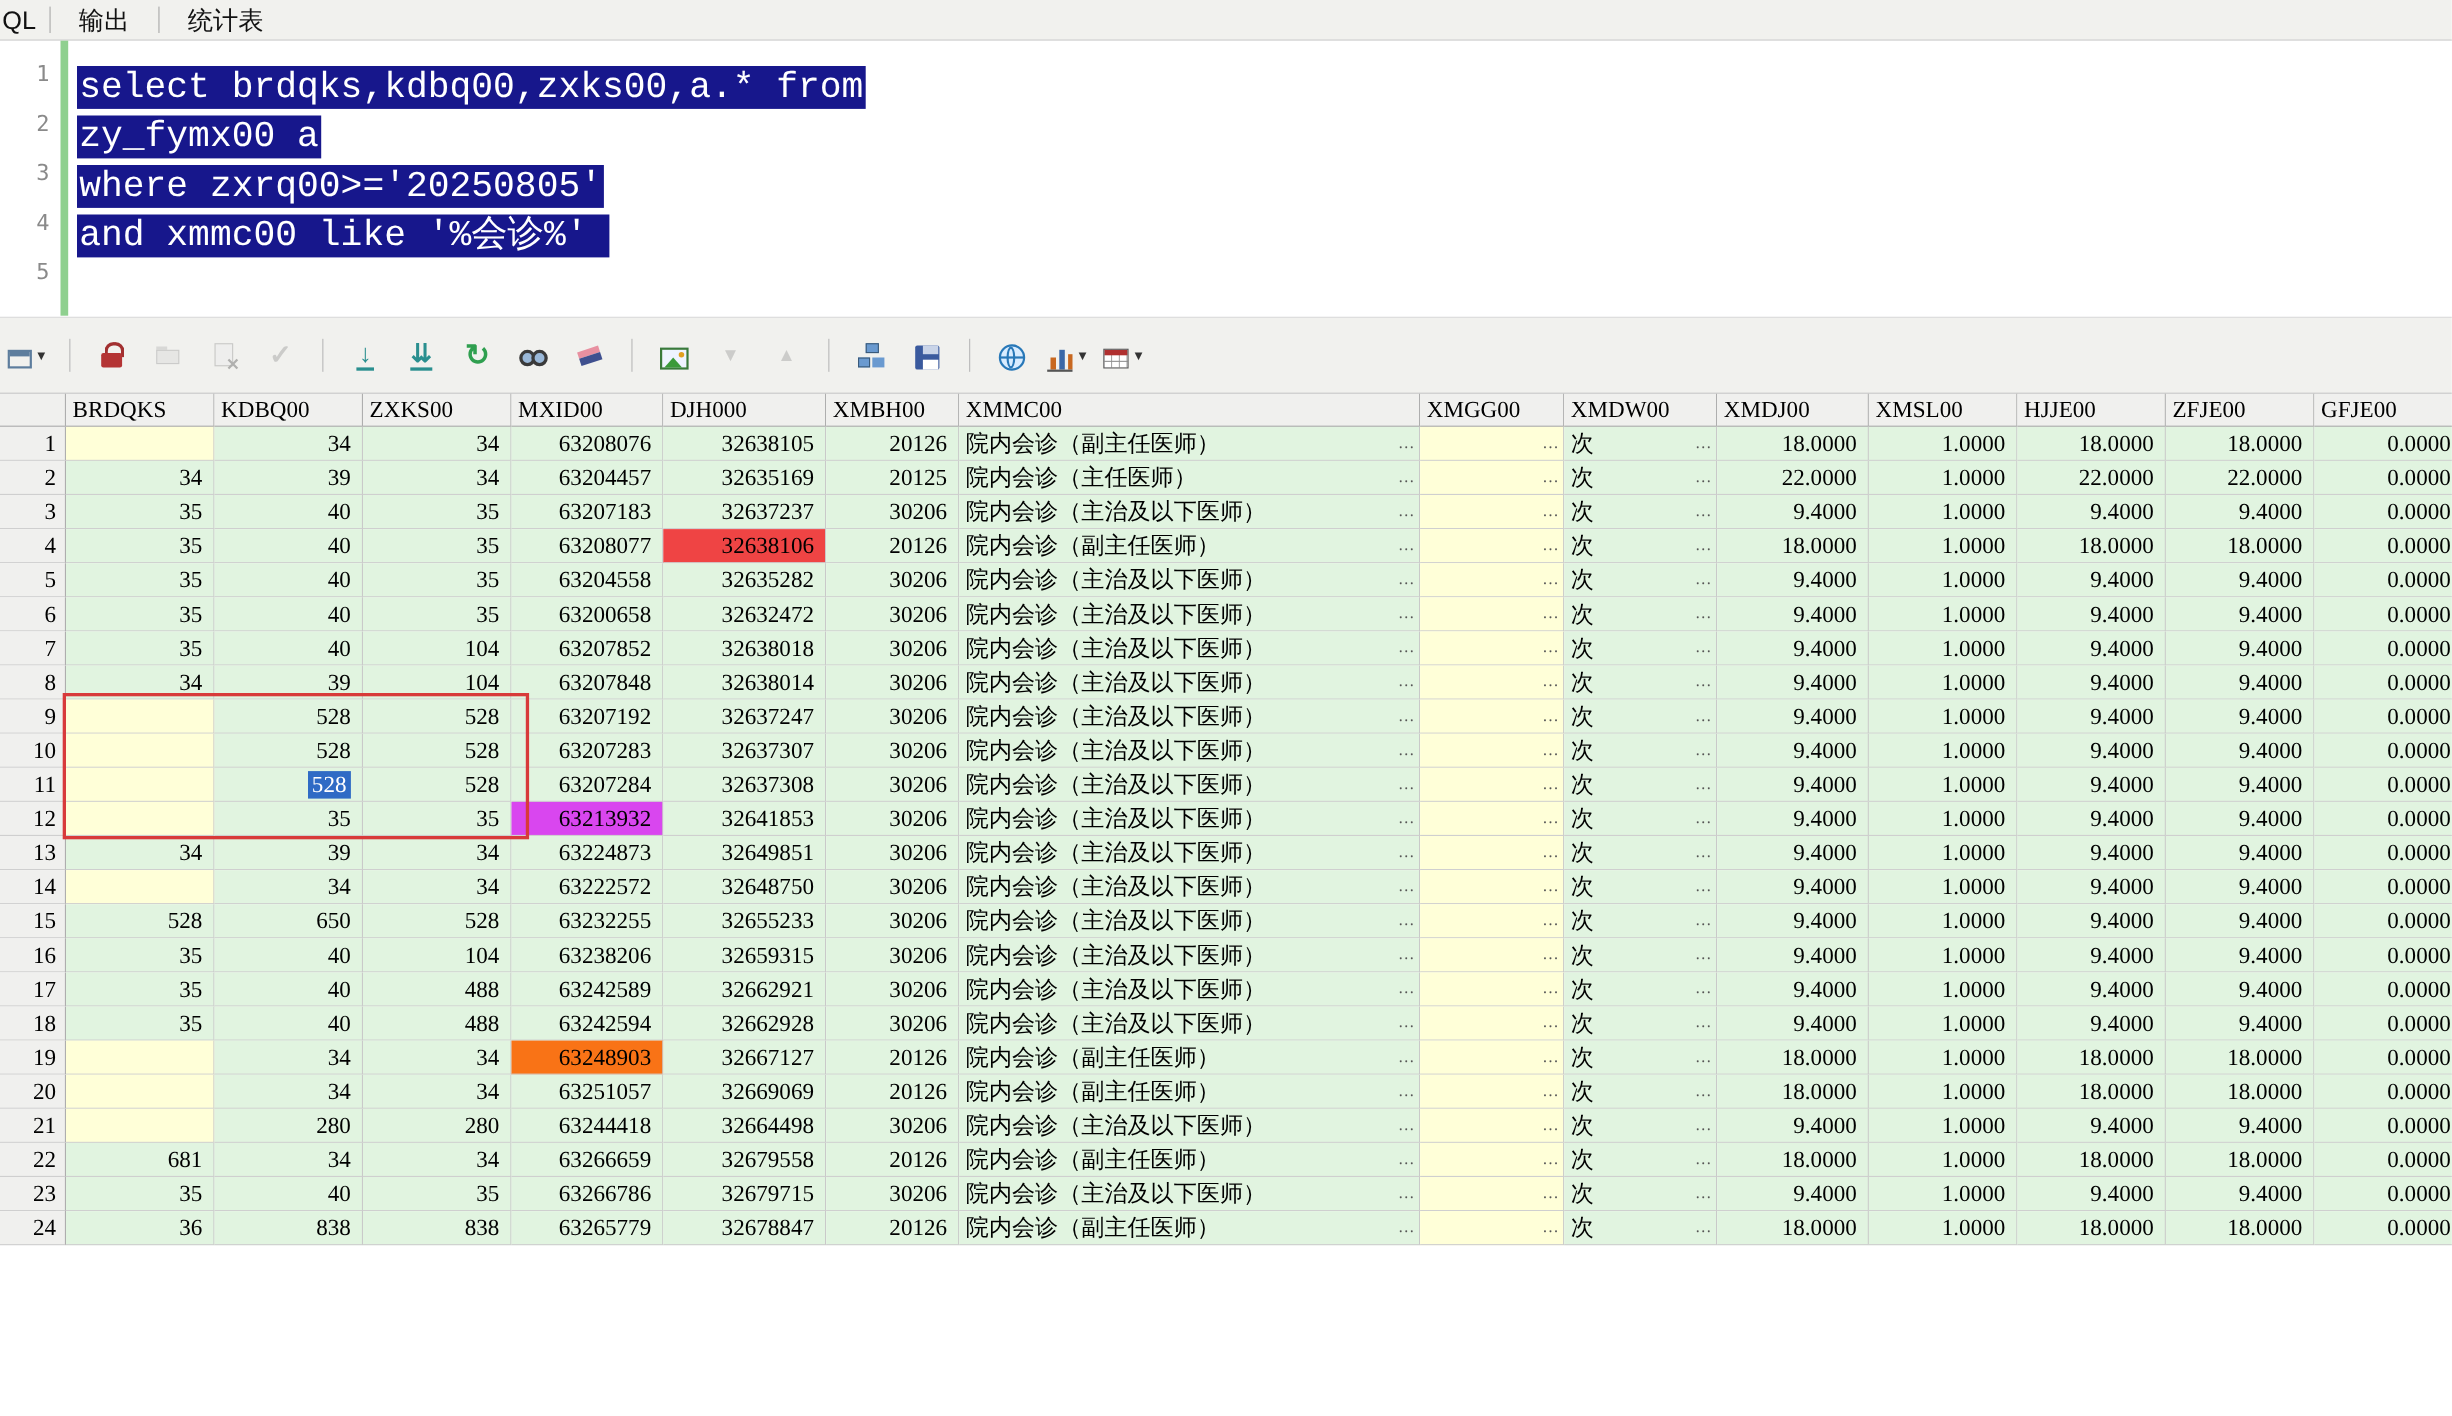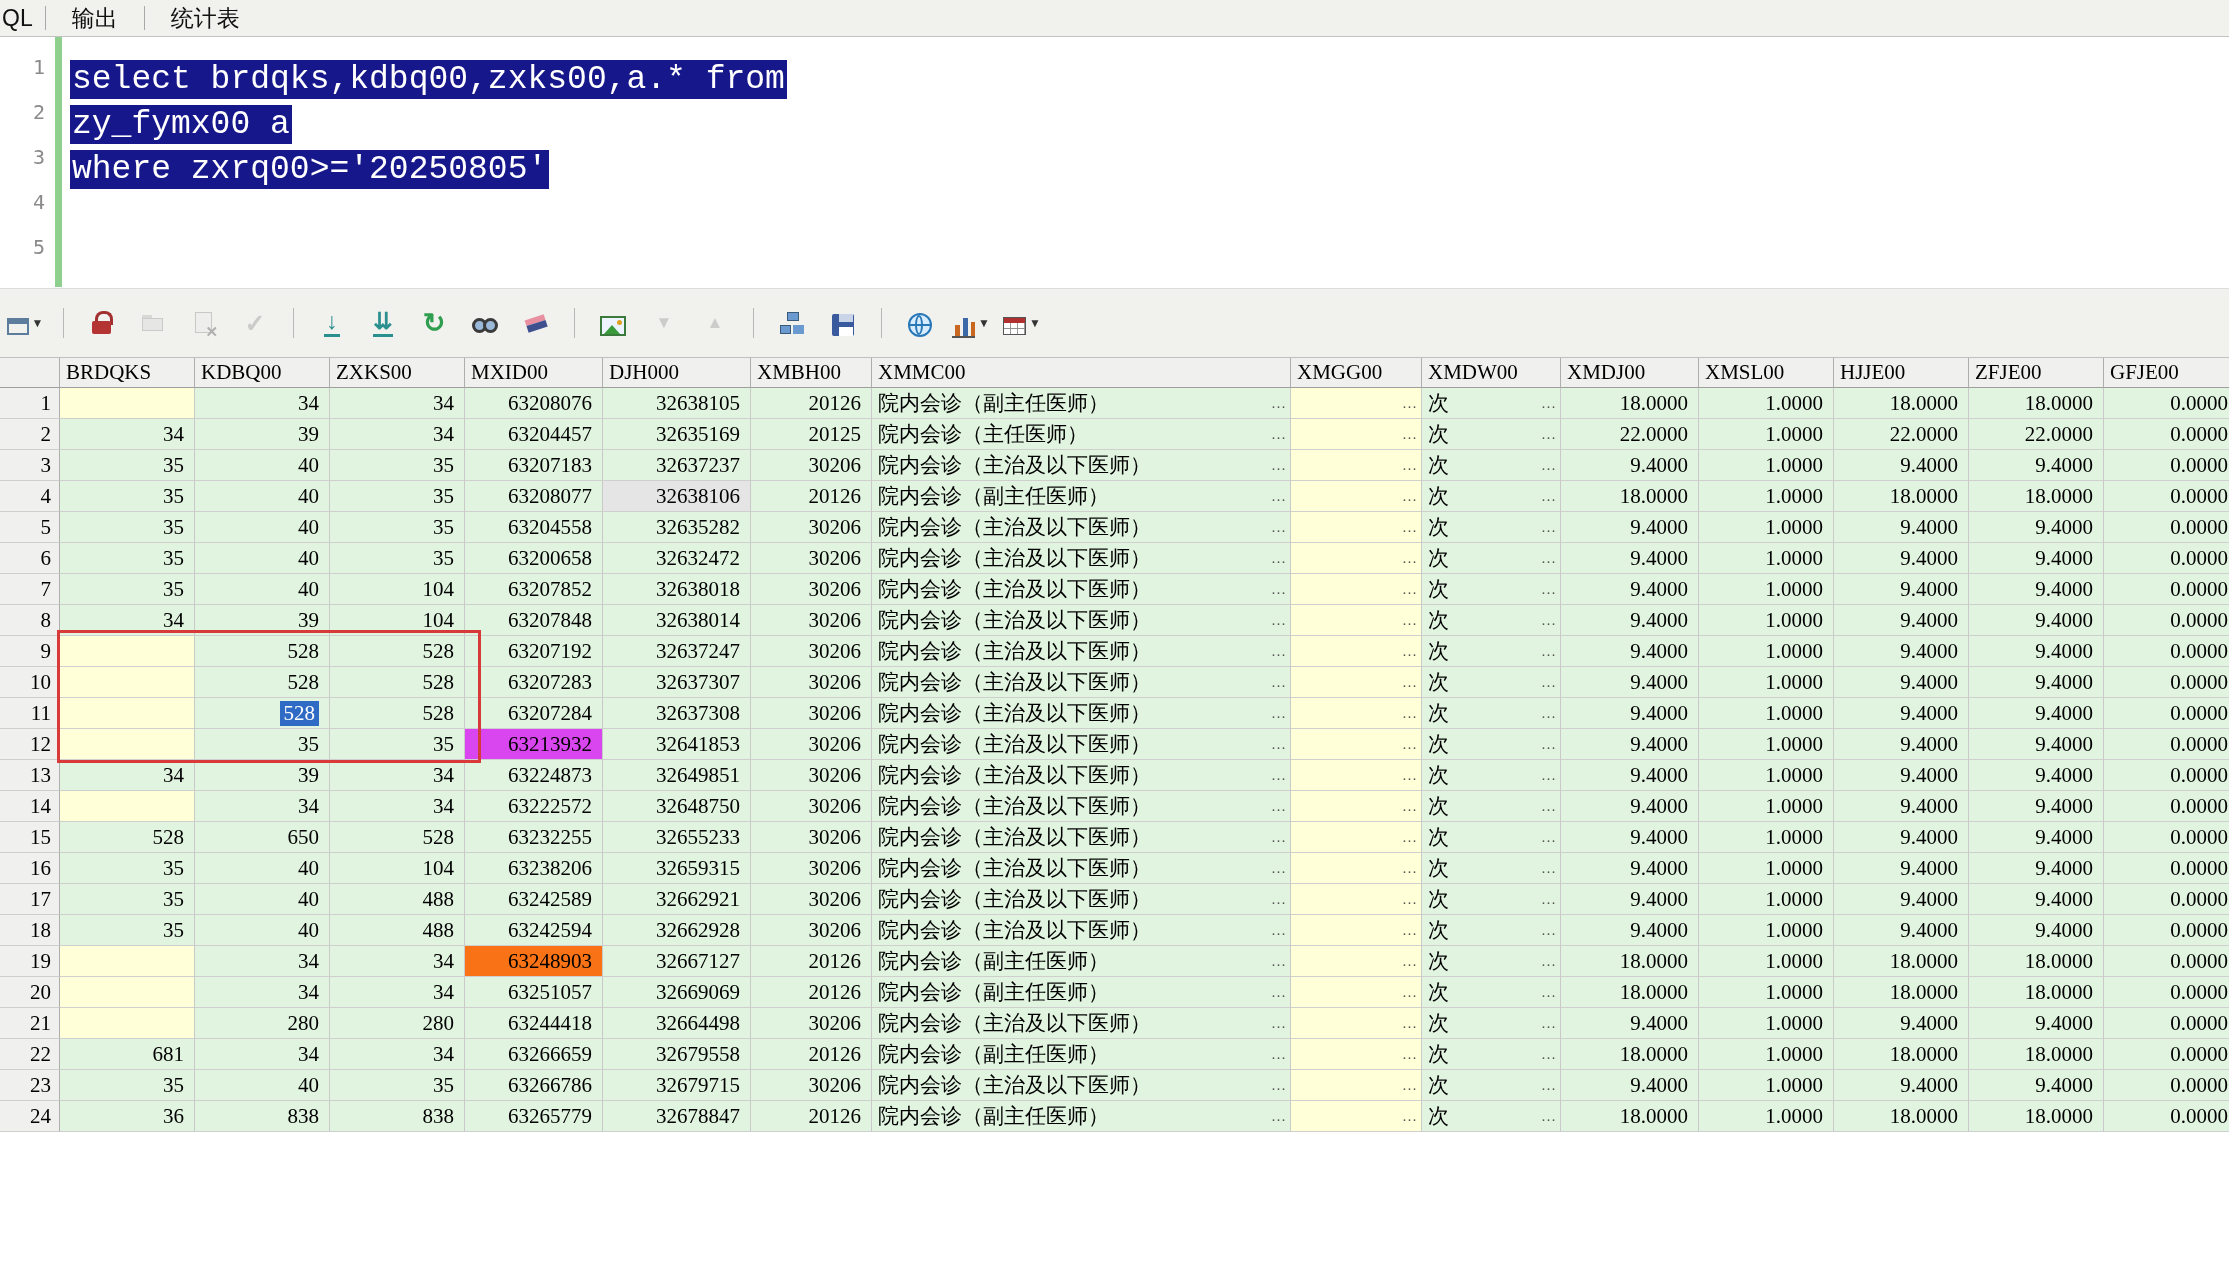--- a/index.html
+++ b/index.html
@@ -122,20 +122,21 @@
         <div class="lnum">2</div>
         <div class="lnum">3</div>
         <div class="lnum">4</div>
         <div class="lnum">5</div>
       </div>
     <div class="greenbar"></div>
     <div class="code">
         <div class="cline"><span class="sel" style="background: rgb(23, 23, 140); color: rgb(255, 255, 255);">select brdqks,kdbq00,zxks00,a.* from</span></div>
         <div class="cline"><span class="sel" style="background: rgb(23, 23, 140); color: rgb(255, 255, 255);">zy_fymx00 a</span></div>
         <div class="cline"><span class="sel" style="background: rgb(23, 23, 140); color: rgb(255, 255, 255);">where zxrq00&gt;='20250805'</span></div>
+        <div class="cline"><span class="sel ext" style="background: rgb(23, 23, 140); color: rgb(255, 255, 255);">and xmmc00 like '%会诊%'</span></div>
         <div class="cline"><span></span></div>
       </div>
   </div>
 
   <div class="toolbar">
       <div class="tbtn">
         <span class="ticon i-menu"></span>
         <span class="ddarrow">▼</span>
       </div>
       <div class="tsep"></div>
@@ -368,21 +369,21 @@
           </div>
           <div class="g-cell al-r" style="width: 135px; background: rgb(225, 244, 224);">
             <span>40</span>
           </div>
           <div class="g-cell al-r" style="width: 135px; background: rgb(225, 244, 224);">
             <span>35</span>
           </div>
           <div class="g-cell al-r" style="width: 138px; background: rgb(225, 244, 224);">
             <span>63208077</span>
           </div>
-          <div class="g-cell al-r" style="width: 148px; background: #e5e5e5;">
+          <div class="g-cell al-r" style="width: 148px; background: #ef4444;">
             <span>32638106</span>
           </div>
           <div class="g-cell al-r" style="width: 121px; background: rgb(225, 244, 224);">
             <span>20126</span>
           </div>
           <div class="g-cell al-l" style="width: 419px; background: rgb(225, 244, 224);">
             <span>院内会诊（副主任医师）</span>
             <span class="more">…</span>
           </div>
           <div class="g-cell al-l" style="width: 131px; background: rgb(255, 255, 216);">

